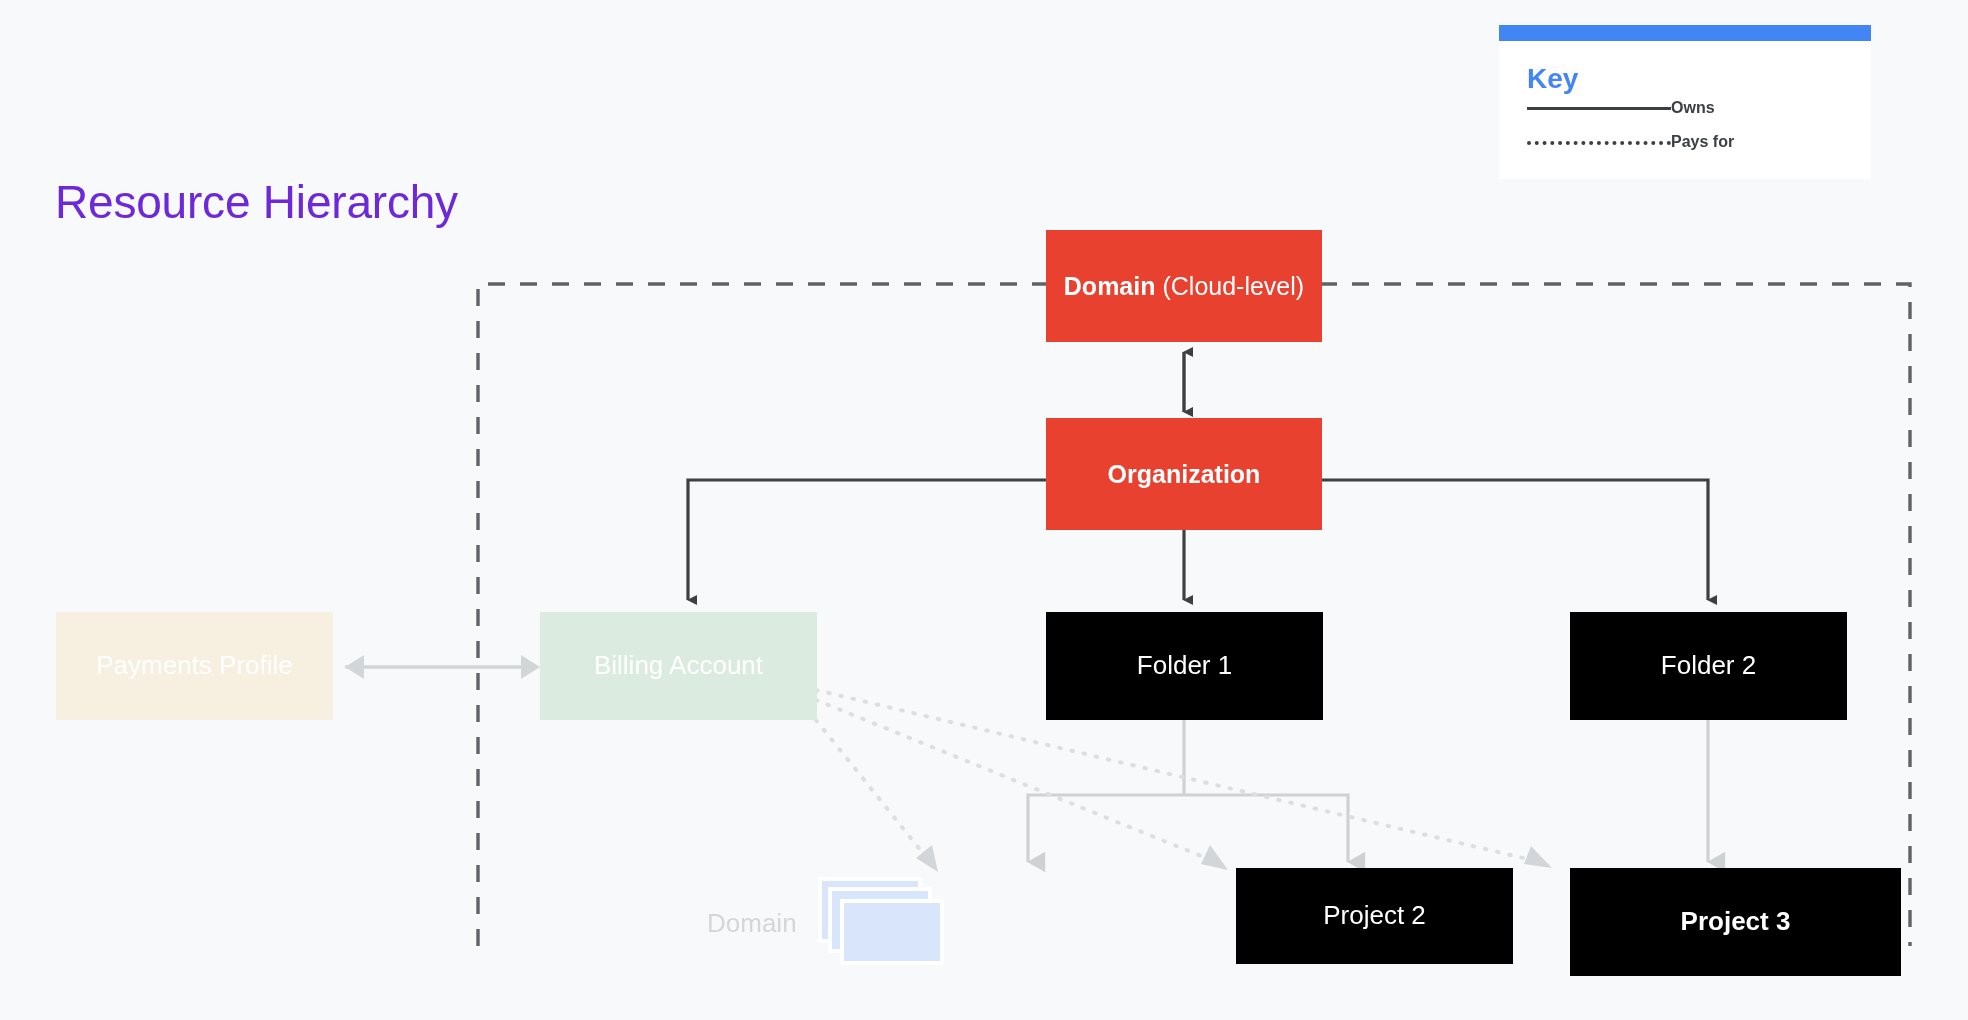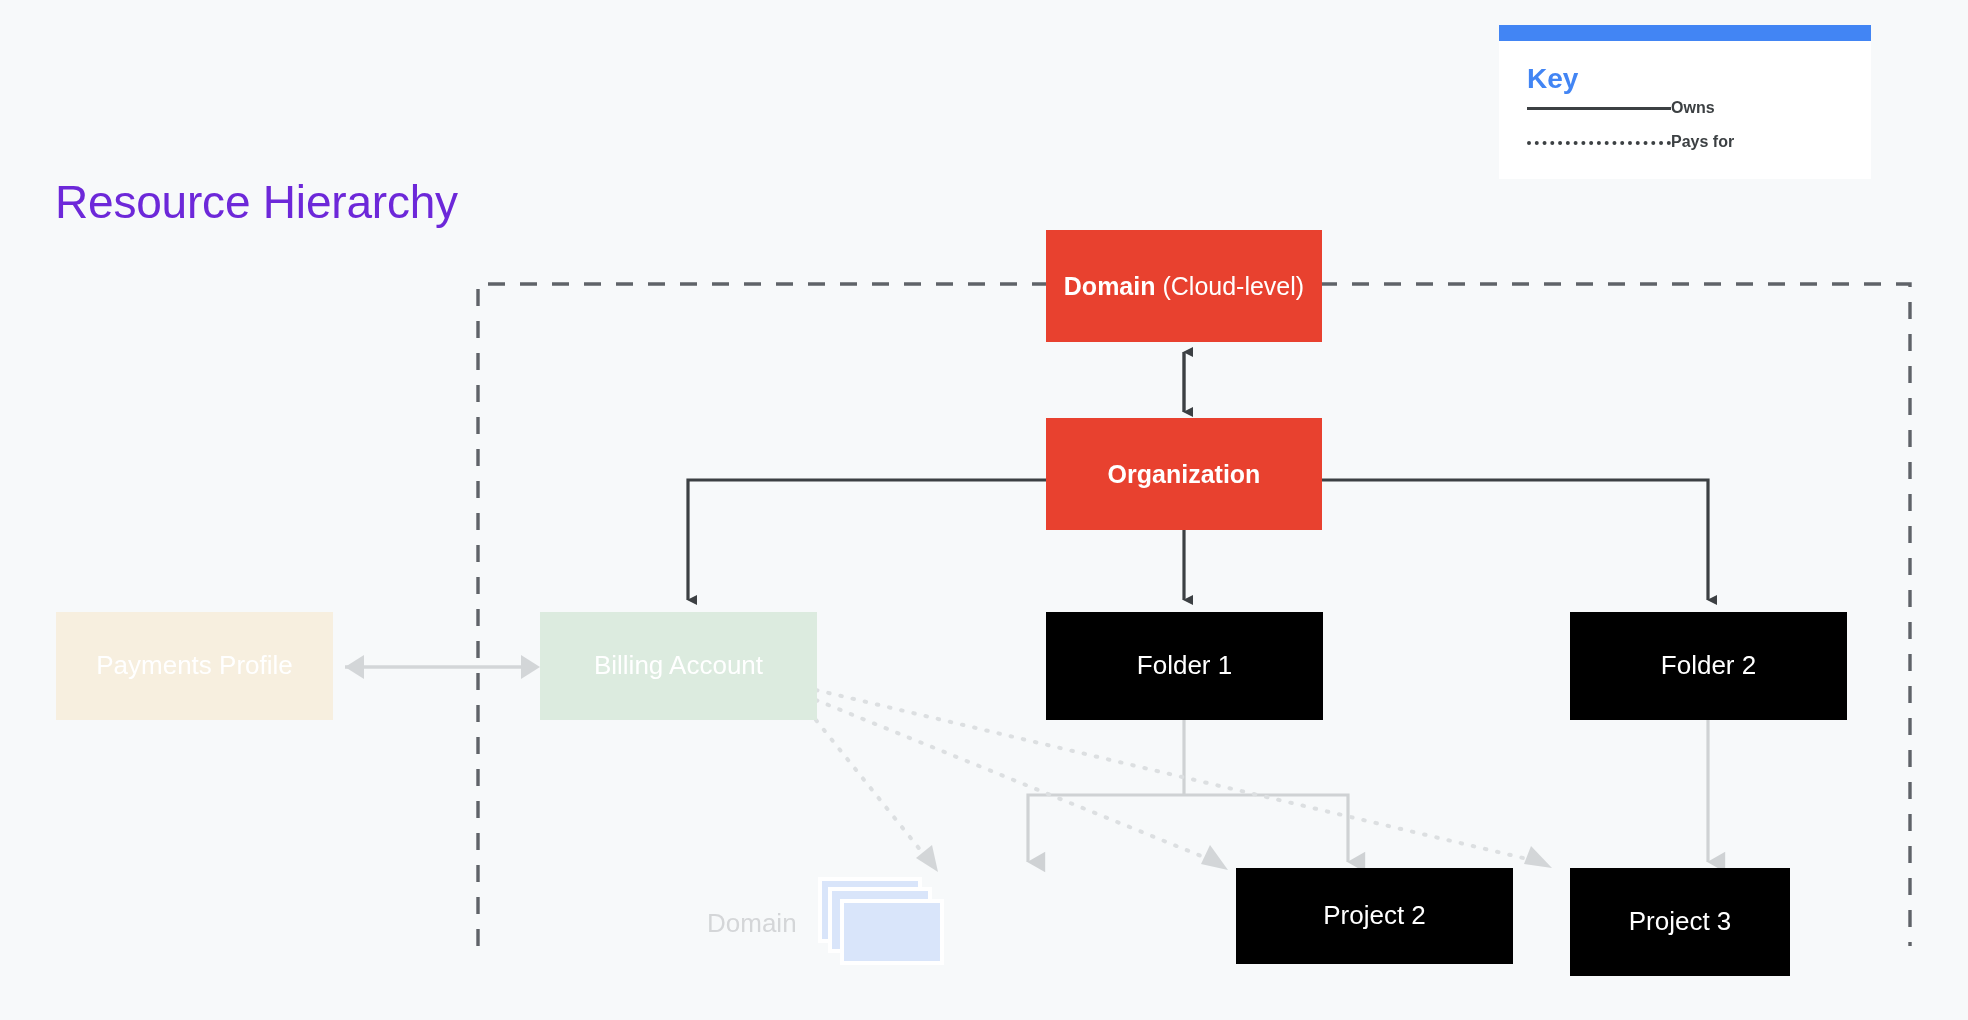--- a/index.html
+++ b/index.html
@@ -241,21 +241,21 @@
 
   <div class="node node-blue" style="left:1570px; top:612px; width:277px; height:108px;">
     <span>Folder 2</span>
   </div>
 
 
   <div class="node node-blue" style="left:1236px; top:868px; width:277px; height:96px;">
     <span>Project 2</span>
   </div>
 
-  <div class="node node-blue" style="left:1570px; top:868px; width:220px; height:108px;">
+  <div class="node node-blue" style="left:1570px; top:868px; width:331px; height:108px;font-weight:bold;">
     <span>Project 3</span>
   </div>
 
   <div class="labels-text">Domain</div>
   <div class="labels-stack">
     <div class="card c1"></div>
     <div class="card c2"></div>
     <div class="card c3"></div>
   </div>
 

